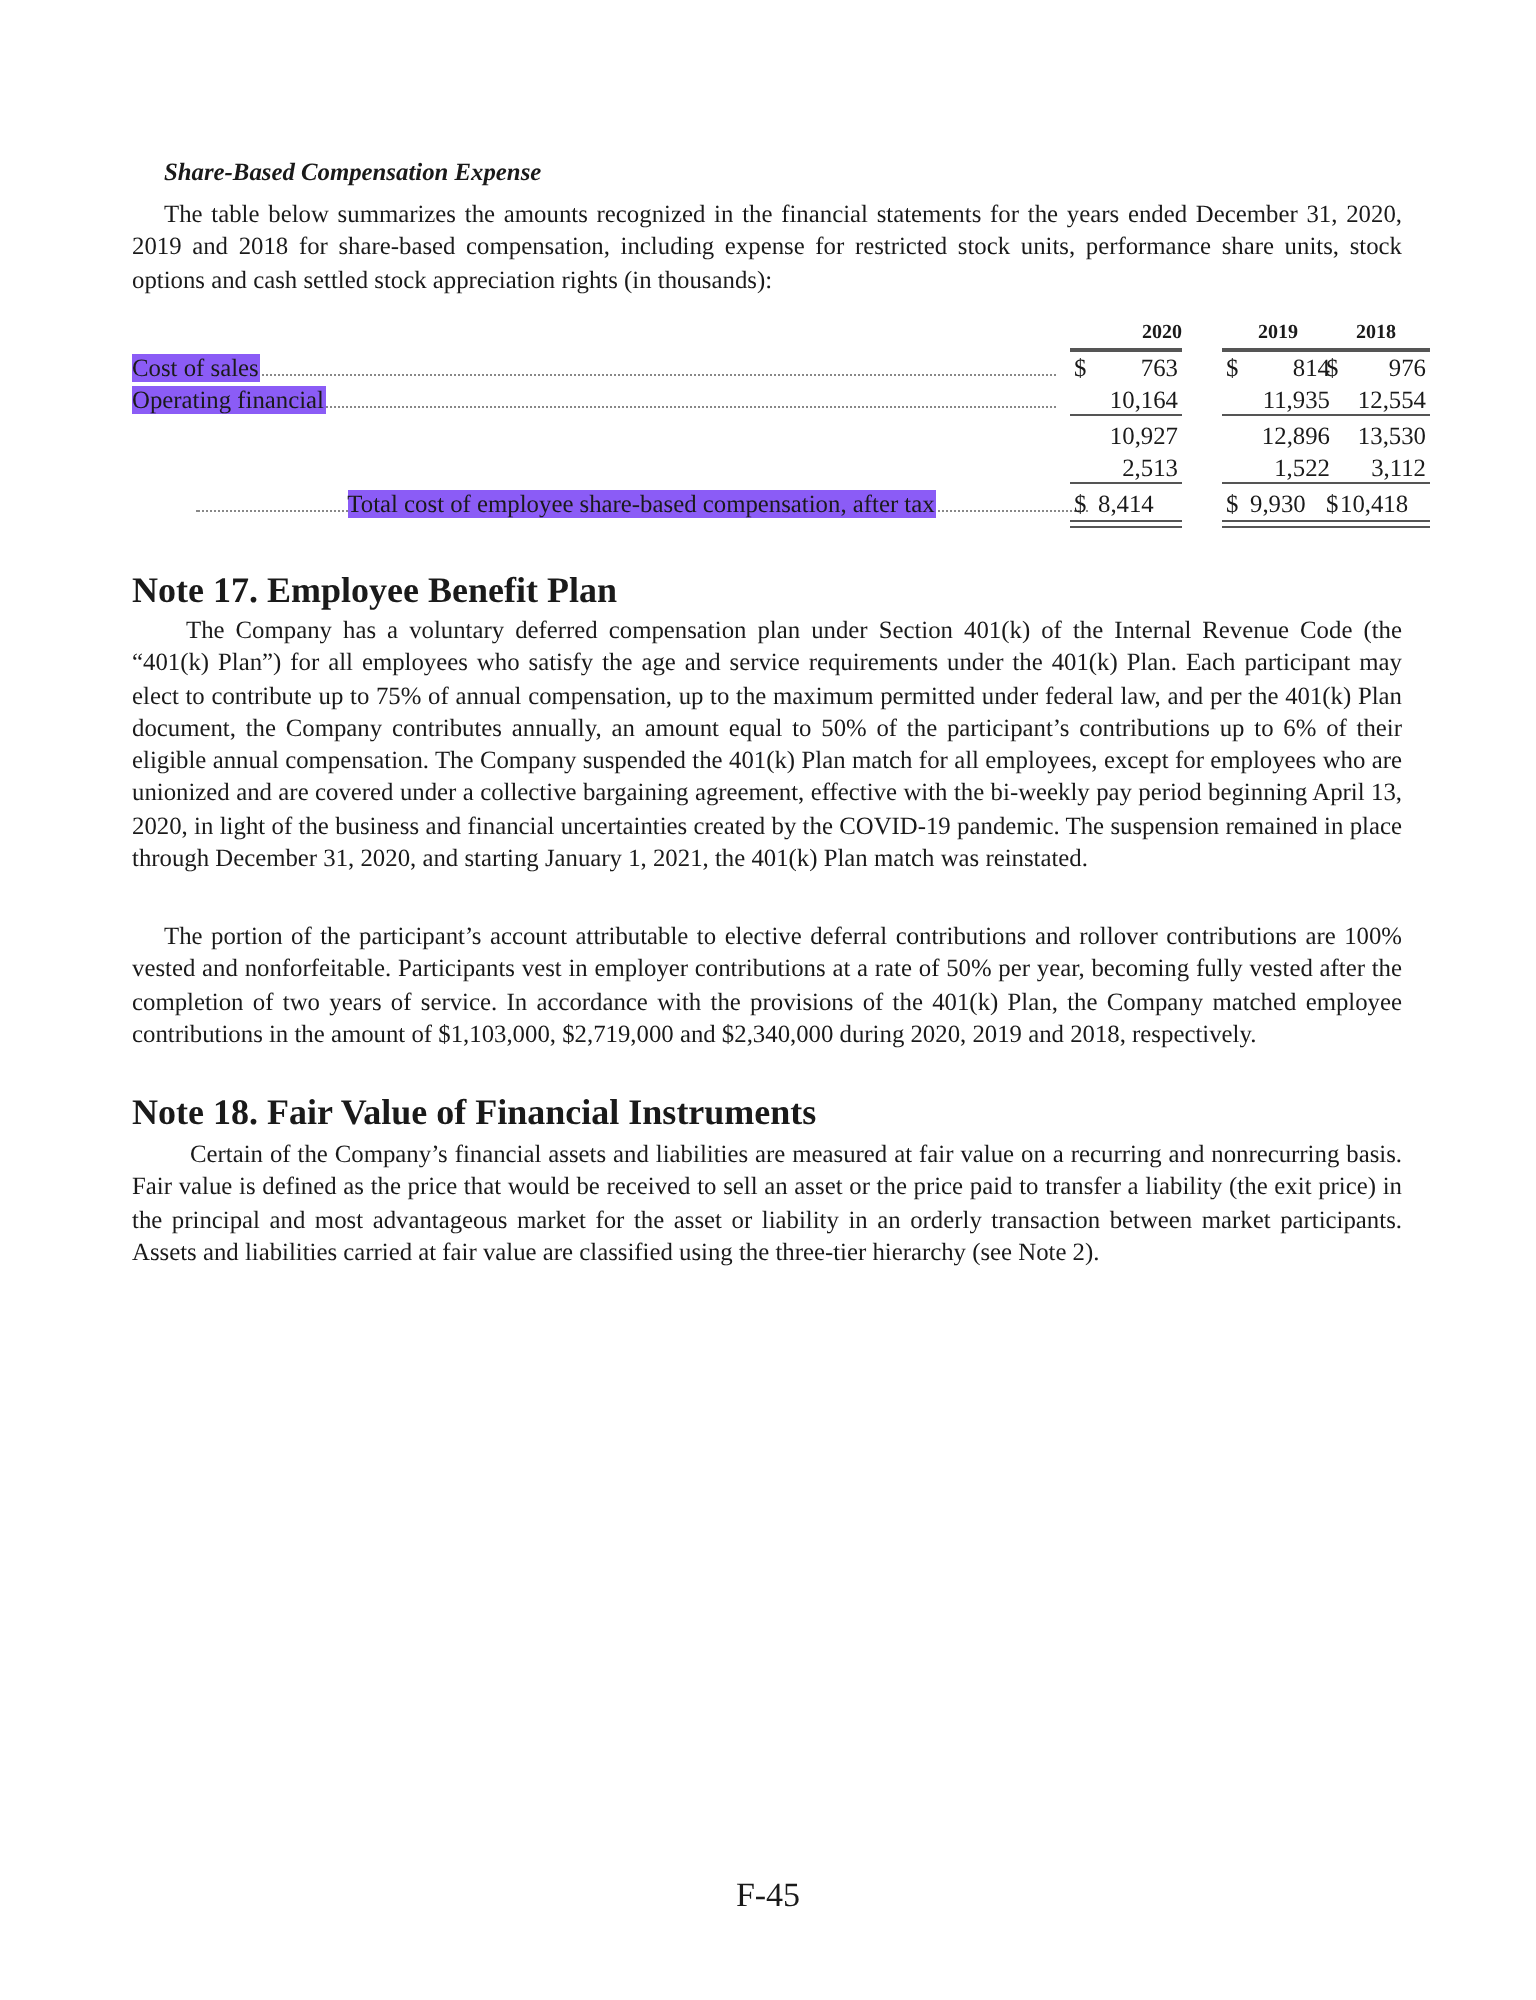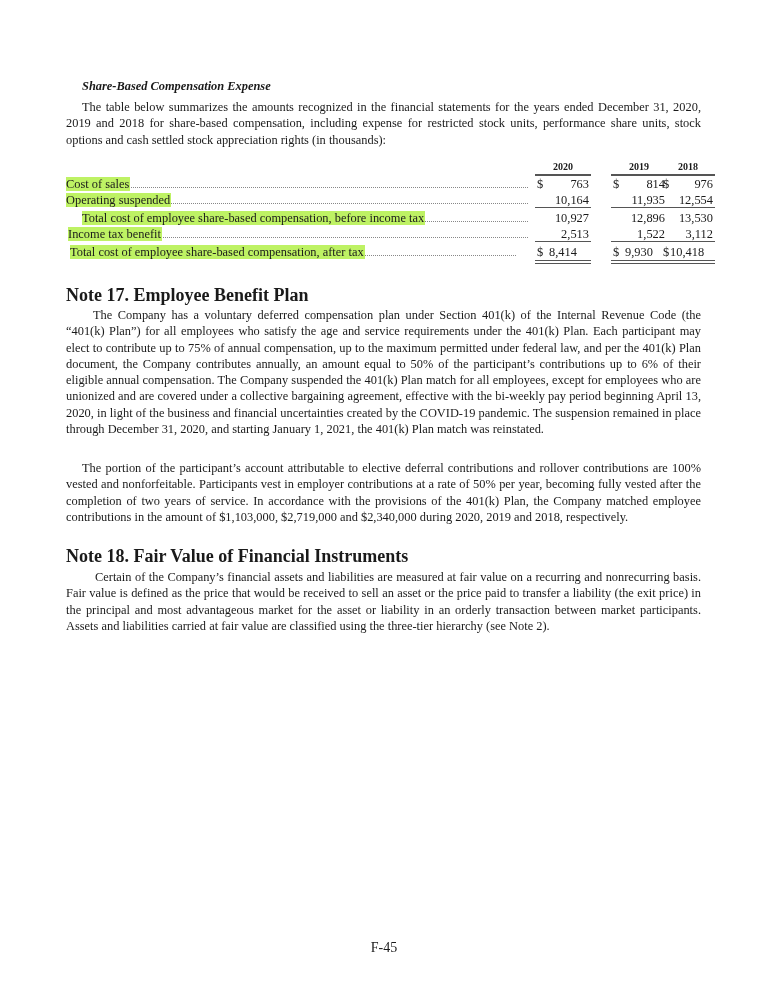--- a/index.html
+++ b/index.html
@@ -37,41 +37,41 @@
     .tbl { position: absolute; left: 0; top: 160px; width: 635px; }
     .col-head {
       position: absolute; top: 0; width: 56px; text-align: center;
       font-weight: bold; font-size: 10px; line-height: 14px;
       border-bottom: 2px solid #555;
     }
     .row { position: absolute; left: 0; width: 635px; height: 16px; line-height: 16px; }
     .row-label {
       position: absolute; top: 0; white-space: nowrap; overflow: hidden;
     }
-    .row-label .txt { background: #bef264; padding-right: 1px; position: relative; z-index: 1; }
+    .row-label .txt { background: #8b5cf6; padding-right: 1px; position: relative; z-index: 1; }
     .row-label .dots {
       position: absolute; left: 0; right: 0; bottom: 4px;
       border-bottom: 1px dotted #888; z-index: 0;
     }
     .cell {
       position: absolute; top: 0; width: 56px; height: 16px;
     }
     .cell .cur { position: absolute; left: 2px; top: 0; }
     .cell .num { position: absolute; right: 2px; top: 0; }
     .ul { border-bottom: 1.5px solid #555; }
     .dul::after {
       content: ""; position: absolute; left: 0; right: 0; bottom: -4px; height: 2px;
       border-top: 1.5px solid #555; border-bottom: 1.5px solid #555;
     }
-    .c1 { left: 469px; }
+    .c1 { left: 469px; text-align: right; }
     .c2 { left: 545px; }
     .c3 { left: 595px; width: 54px; }
     .footer {
       position: absolute; top: 940px; left: 0; width: 768px; text-align: center;
-      font-size: 14px;
+      font-size: 17px;
     }
   </style>
 </head>
 <body>
 
 <div class="page">
   <div class="subhead">Share-Based Compensation Expense</div>
   <p class="para p1">The table below summarizes the amounts recognized in the financial statements for the years ended December 31, 2020, 2019 and 2018 for share-based compensation, including expense for restricted stock units, performance share units, stock options and cash settled stock appreciation rights (in thousands):</p>
 
   <div class="tbl">
@@ -92,74 +92,71 @@
           <span class="num">814</span>
         </div>
       <div class="cell c3">
           <span class="cur">$</span>
           <span class="num">976</span>
         </div>
     </div>
 
     <div class="row" style="top:32px;">
       <div class="row-label" style="left:0; width:462px;">
-        <span class="txt">Operating suspended</span><span class="dots"></span>
+        <span class="txt">Operating financial</span><span class="dots"></span>
       </div>
       <div class="cell c1 ul">
           <span class="cur"></span>
           <span class="num">10,164</span>
         </div>
       <div class="cell c2 ul">
           <span class="cur"></span>
           <span class="num">11,935</span>
         </div>
       <div class="cell c3 ul">
           <span class="cur"></span>
           <span class="num">12,554</span>
         </div>
     </div>
 
     <div class="row" style="top:50px;">
       <div class="row-label" style="left:16px; width:446px;">
-        <span class="txt">Total cost of employee share-based compensation, before income tax</span><span class="dots"></span>
+        <span class="dots"></span>
       </div>
       <div class="cell c1">
           <span class="cur"></span>
           <span class="num">10,927</span>
         </div>
       <div class="cell c2">
           <span class="cur"></span>
           <span class="num">12,896</span>
         </div>
       <div class="cell c3">
           <span class="cur"></span>
           <span class="num">13,530</span>
         </div>
     </div>
 
     <div class="row" style="top:66px;">
-      <div class="row-label" style="left:2px; width:460px;">
-        <span class="txt">Income tax benefit</span><span class="dots"></span>
-      </div>
       <div class="cell c1 ul">
           <span class="cur"></span>
           <span class="num">2,513</span>
         </div>
       <div class="cell c2 ul">
           <span class="cur"></span>
           <span class="num">1,522</span>
         </div>
       <div class="cell c3 ul">
           <span class="cur"></span>
           <span class="num">3,112</span>
         </div>
     </div>
 
     <div class="row" style="top:84px;">
-      <div class="row-label" style="left:4px; width:446px;">
+      <div class="row-label" style="left:32px; width:446px;text-align:center;">
         <span class="txt">Total cost of employee share-based compensation, after tax</span><span class="dots"></span>
       </div>
       <div class="cell c1 dul">
           <span class="cur">$</span>
           <span class="num" style="right:auto; left:14px;">8,414</span>
         </div>
       <div class="cell c2 dul">
           <span class="cur">$</span>
           <span class="num" style="right:auto; left:14px;">9,930</span>
         </div>

